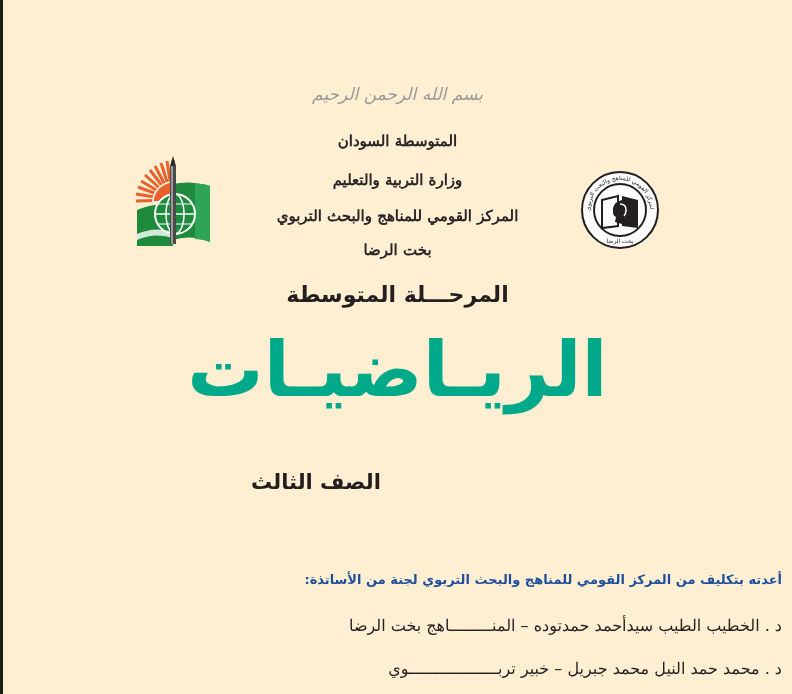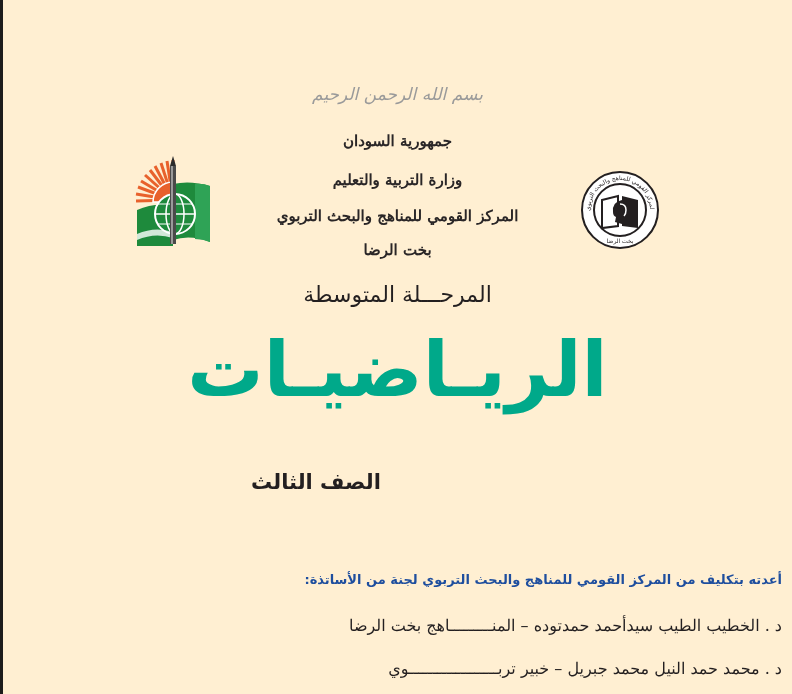--- a/index.html
+++ b/index.html
@@ -42,21 +42,21 @@
   .hl-2 { top: 207px; }
   .hl-3 { top: 241px; }
 
   .logo-left { left: 132px; top: 154px; width: 75px; height: 92px; }
   .logo-right { left: 577px; top: 170px; width: 80px; height: 80px; }
 
   .stage {
     left: 0; width: 789px; top: 282px;
     font-family: "DejaVu Sans", sans-serif;
     font-size: 22px;
-    font-weight: normal;
+    font-weight: bold;
     color: #231f20;
   }
 
   .subject {
     left: 0; width: 789px; top: 315px;
     font-family: "DejaVu Sans", "Liberation Sans", sans-serif;
     font-size: 76px;
     font-weight: bold;
     color: #00A98A;
     line-height: 110px;
@@ -92,21 +92,21 @@
   .author-0 { top: 616px; }
   .author-1 { top: 659px; }
 </style>
 </head>
 <body>
 
 <div class="page">
 
   <div class="abs center-text basmala">بسم الله الرحمن الرحيم</div>
 
-  <div class="abs center-text header-line hl-0">جمهورية السودان</div>
+  <div class="abs center-text header-line hl-0">المتوسطة السودان</div>
   <div class="abs center-text header-line hl-1">وزارة التربية والتعليم</div>
   <div class="abs center-text header-line hl-2">المركز القومي للمناهج والبحث التربوي</div>
   <div class="abs center-text header-line hl-3">بخت الرضا</div>
 
   <div class="abs logo-left">
     <svg width="75" height="92" viewBox="0 0 75 92">
       <g stroke="#E8612C" stroke-width="3">
         <line x1="38" y1="46" x2="38" y2="6"></line>
         <line x1="38" y1="46" x2="32" y2="7"></line>
         <line x1="38" y1="46" x2="26" y2="9"></line>

